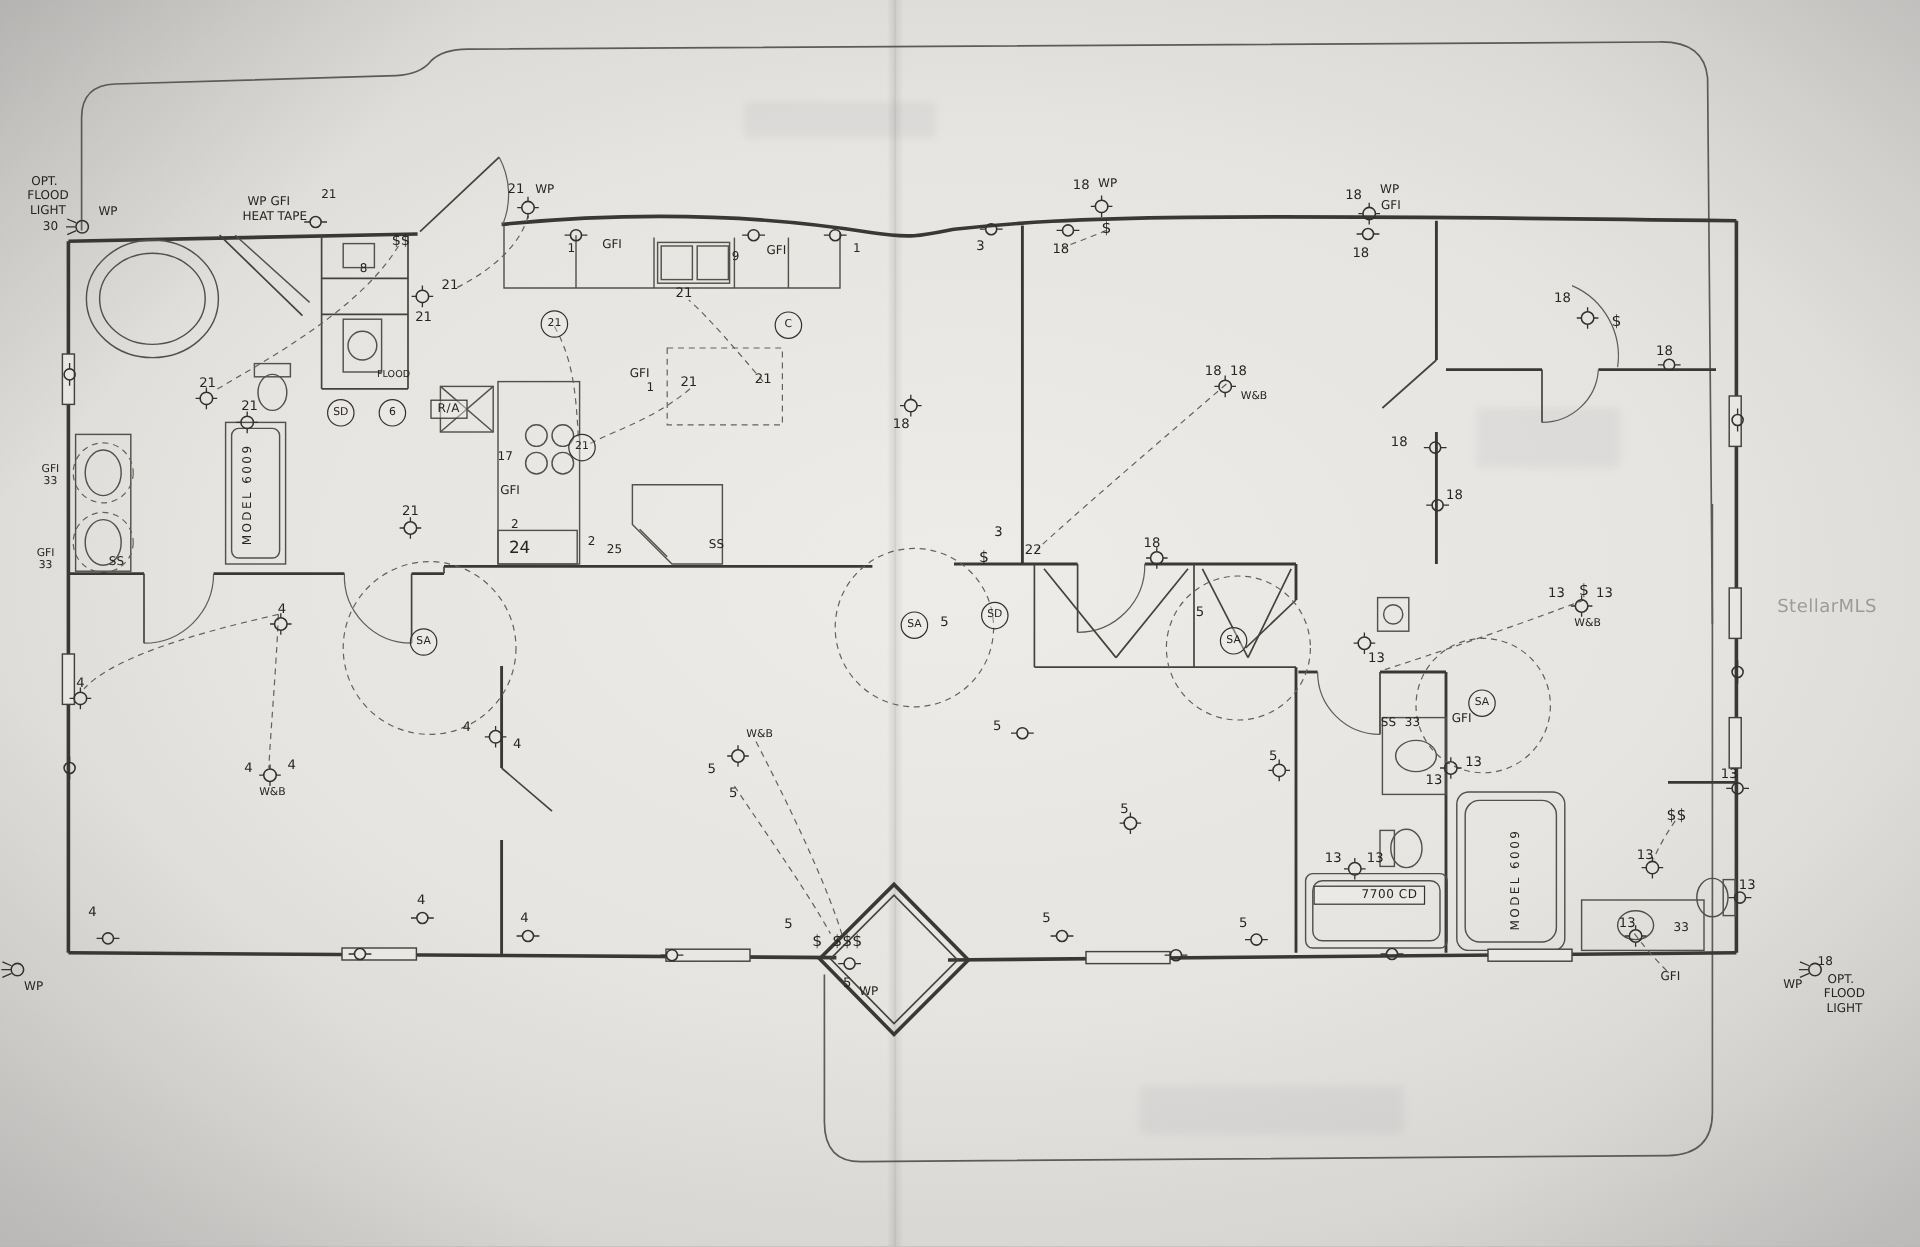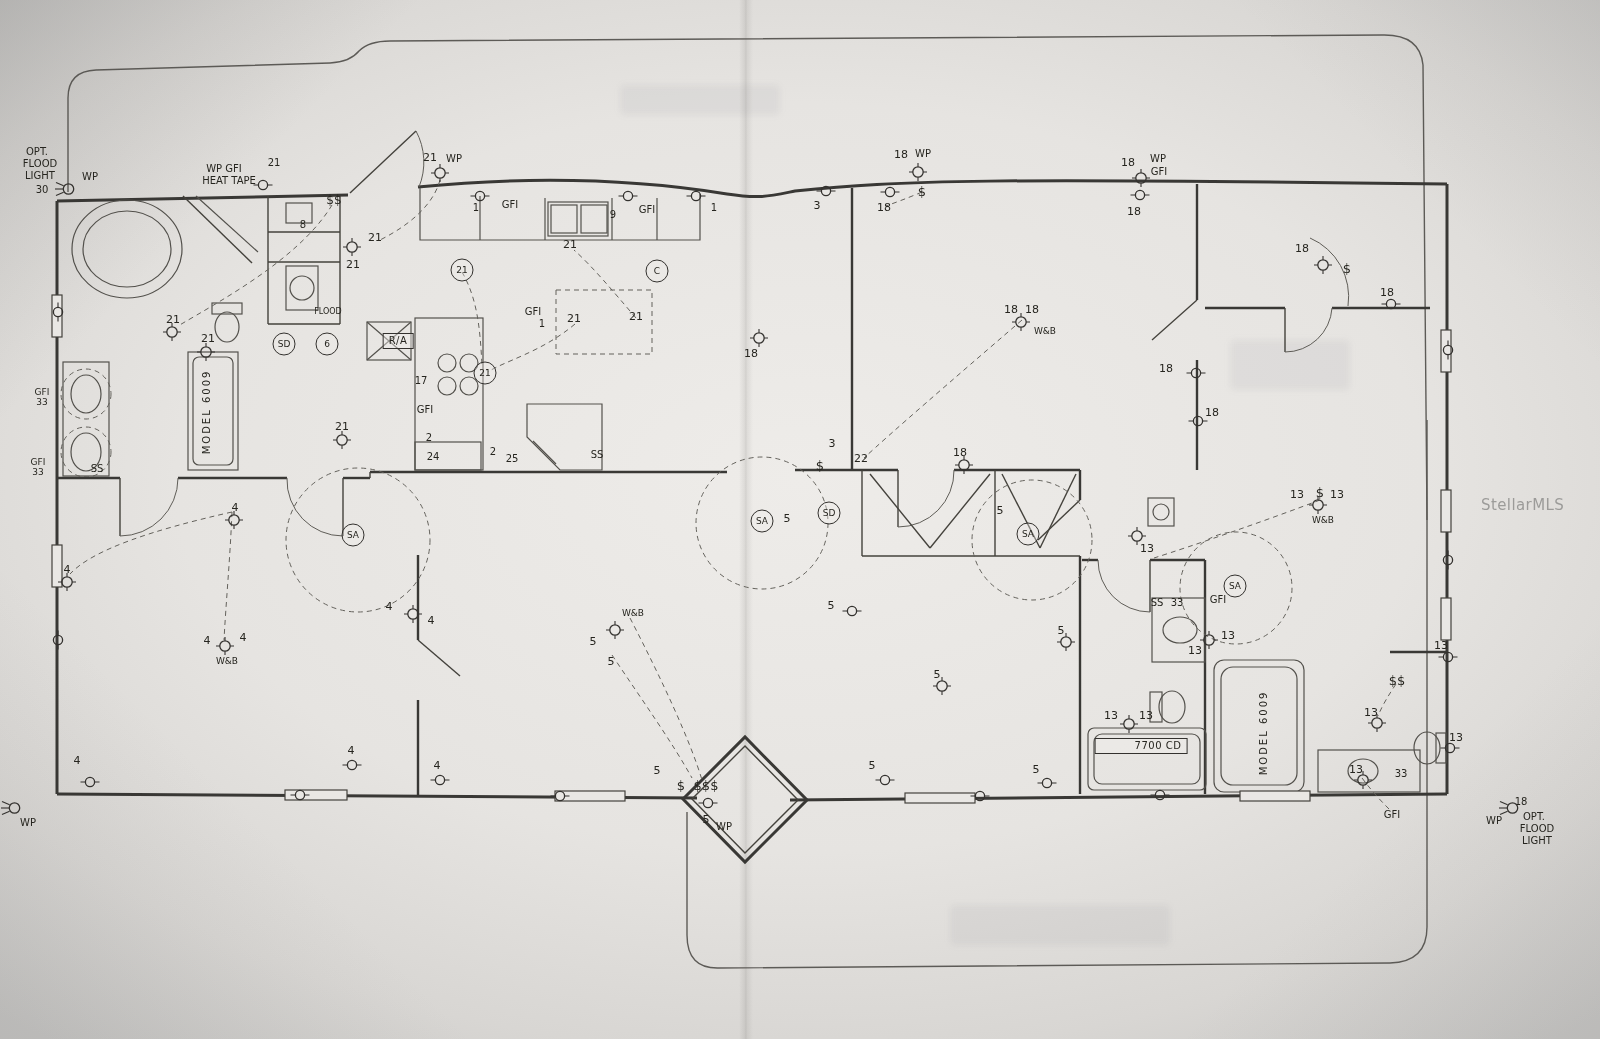--- a/index.html
+++ b/index.html
@@ -251,26 +251,26 @@
       <div class="ann k-t" style="left: 570px; top: 244px; transform: translate(-50%, -50%);">21</div>
       <div class="ann k-c" style="left: 657px; top: 271px; transform: translate(-50%, -50%);">C</div>
       <div class="ann k-t" style="left: 533px; top: 312px; font-size: 10px; transform: translate(-50%, -50%);">GFI</div>
       <div class="ann k-t" style="left: 542px; top: 324px; font-size: 10px; transform: translate(-50%, -50%);">1</div>
       <div class="ann k-t" style="left: 574px; top: 318px; transform: translate(-50%, -50%);">21</div>
       <div class="ann k-t" style="left: 636px; top: 316px; transform: translate(-50%, -50%);">21</div>
       <div class="ann k-c" style="left: 462px; top: 270px; transform: translate(-50%, -50%);">21</div>
       <div class="ann k-t" style="left: 328px; top: 312px; font-size: 8px; transform: translate(-50%, -50%);">FLOOD</div>
       <div class="ann k-c" style="left: 284px; top: 344px; transform: translate(-50%, -50%);">SD</div>
       <div class="ann k-c" style="left: 327px; top: 344px; transform: translate(-50%, -50%);">6</div>
-      <div class="ann k-bx" style="left: 398px; top: 341px; transform: translate(-50%, -50%);">R/A</div>
+      <div class="ann k-bx" style="left: 374px; top: 341px; transform: translate(-50%, -50%);">R/A</div>
       <div class="ann k-t" style="left: 421px; top: 381px; font-size: 10px; transform: translate(-50%, -50%);">17</div>
       <div class="ann k-c" style="left: 485px; top: 373px; transform: translate(-50%, -50%);">21</div>
       <div class="ann k-t" style="left: 425px; top: 410px; font-size: 10px; transform: translate(-50%, -50%);">GFI</div>
       <div class="ann k-t" style="left: 429px; top: 438px; font-size: 10px; transform: translate(-50%, -50%);">2</div>
-      <div class="ann k-t" style="left: 433px; top: 457px; font-size: 10px; transform: translate(-50%, -50%);">24</div>
+      <div class="ann k-t" style="left: 433px; top: 457px; font-size: 14px; transform: translate(-50%, -50%);">24</div>
       <div class="ann k-t" style="left: 493px; top: 452px; font-size: 10px; transform: translate(-50%, -50%);">2</div>
       <div class="ann k-t" style="left: 512px; top: 459px; font-size: 10px; transform: translate(-50%, -50%);">25</div>
       <div class="ann k-t" style="left: 597px; top: 455px; font-size: 10px; transform: translate(-50%, -50%);">SS</div>
       <div class="ann k-t" style="left: 342px; top: 426px; transform: translate(-50%, -50%);">21</div>
       <div class="ann k-lt" style="left: 342px; top: 441px; transform: translate(-50%, -50%);"><svg width="21" height="21" viewBox="0 0 21 21">
           <circle cx="10.5" cy="10.5" r="5.2" fill="none" stroke="#33312e" stroke-width="1.3"></circle>
           <line x1="10.5" y1="1.5" x2="10.5" y2="5.3" stroke="#33312e" stroke-width="1.1"></line>
           <line x1="10.5" y1="15.7" x2="10.5" y2="19.5" stroke="#33312e" stroke-width="1.1"></line>
           <line x1="1.5" y1="10.5" x2="5.3" y2="10.5" stroke="#33312e" stroke-width="1.1"></line>
           <line x1="15.7" y1="10.5" x2="19.5" y2="10.5" stroke="#33312e" stroke-width="1.1"></line>

